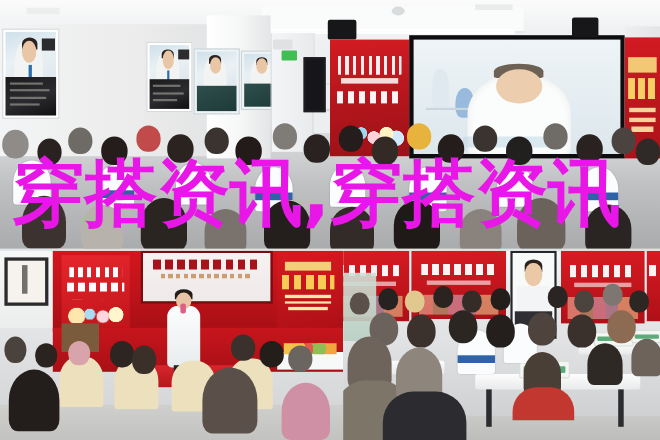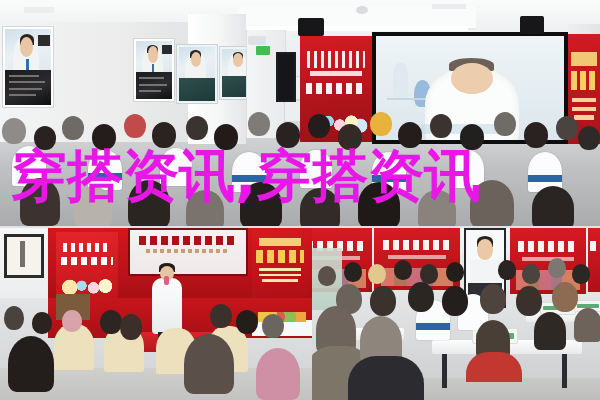--- a/index.html
+++ b/index.html
@@ -439,15 +439,15 @@
     <div class="head" style="left:48px;top:88px;width:42px;height:50px;background:#8e857c;border-radius:50% 50% 18% 18%;"></div>
     <div class="panel" style="left:36px;top:128px;width:76px;height:44px;background:#2c2c30;border-radius:28px 28px 0 0;"></div>
 
     <div class="head" style="left:164px;top:92px;width:34px;height:40px;background:#4a3f37;border-radius:50% 50% 18% 18%;"></div>
     <div class="panel" style="left:154px;top:124px;width:56px;height:30px;background:#c2372f;border-radius:22px 22px 0 0;"></div>
 
     <div class="head" style="left:222px;top:84px;width:32px;height:38px;background:#2f2925;border-radius:50% 50% 18% 18%;"></div>
     <div class="head" style="left:262px;top:80px;width:28px;height:34px;background:#6d635b;border-radius:50% 50% 18% 18%;"></div>
   </div>
 
-  <div id="watermark" style="color: rgb(232, 23, 232); font-size: 56px;">穿搭资讯,穿搭资讯</div>
+  <div id="watermark" style="color: rgb(232, 23, 232); font-size: 66px;">穿搭资讯,穿搭资讯</div>
 
 </div>
 
 </body></html>

